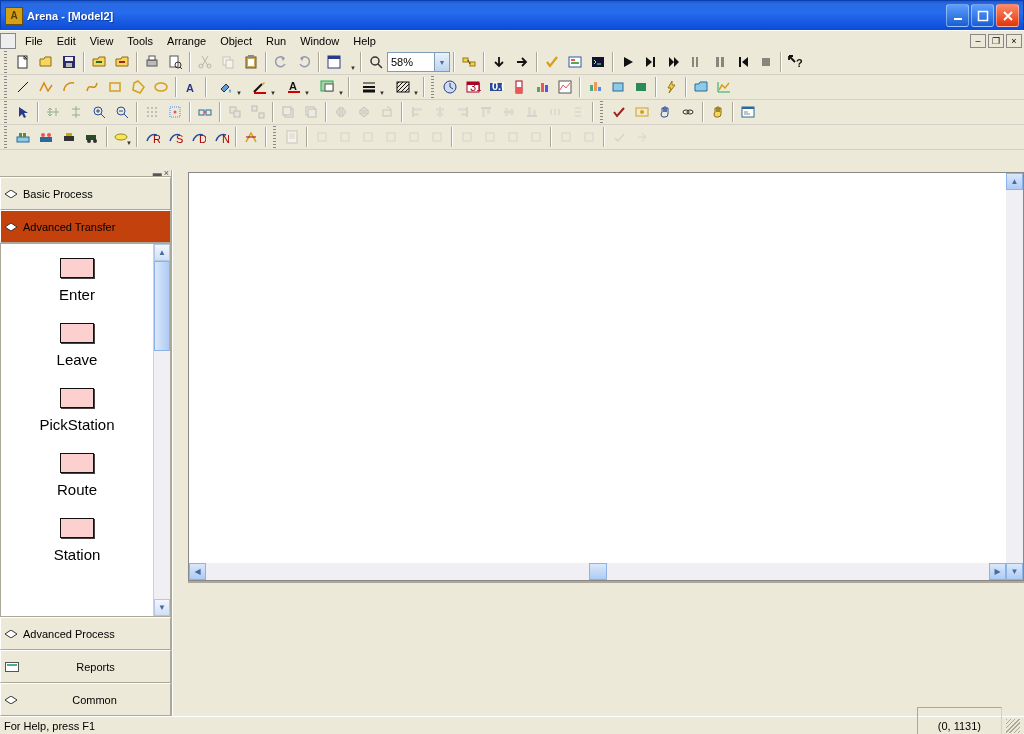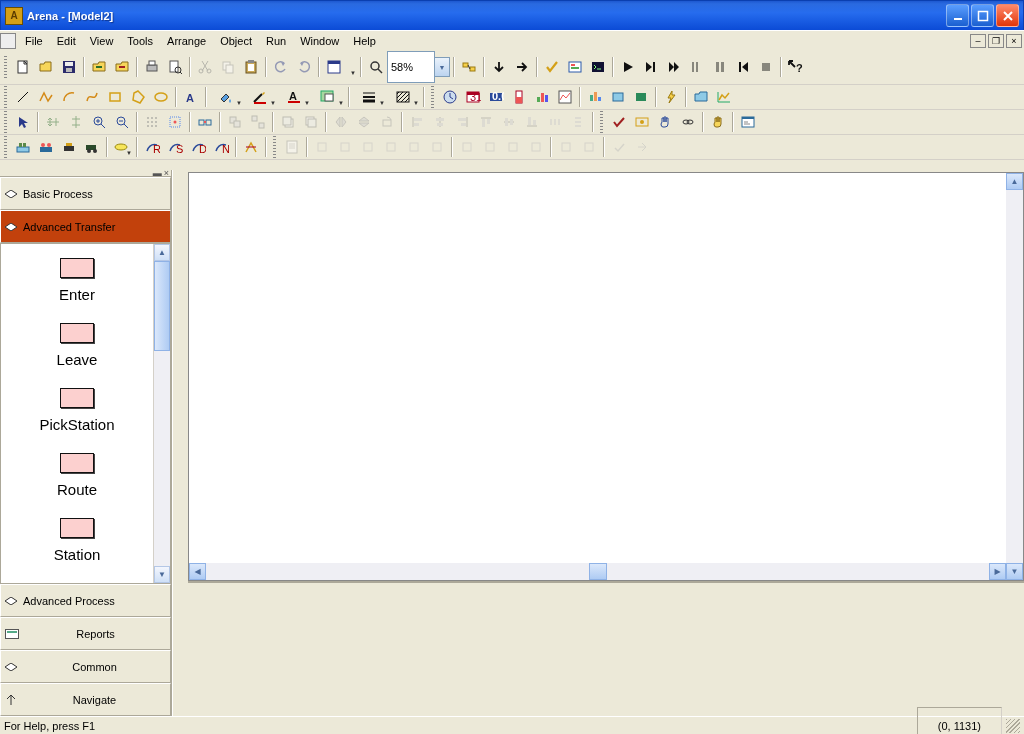--- a/index.html
+++ b/index.html
@@ -23,21 +23,21 @@
 
 
 .toolbars { background: #ece9d8; }
 .toolbar-row { display: flex; align-items: center; border-bottom: 1px solid #d4d0c8; padding: 1px 0; }
 .tb-grip { width: 7px; height: 22px; margin: 0 2px; background: repeating-linear-gradient(to bottom, #888 0 1px, transparent 1px 3px); background-position: 2px 3px; background-size: 3px 3px; background-repeat: repeat-y; }
 .tb-sep { width: 1px; height: 20px; background: #aca899; margin: 0 3px; box-shadow: 1px 0 0 #fff; }
 .tbtn { width: 23px; height: 22px; display: inline-flex; align-items: center; justify-content: center; cursor: default; position: relative; }
 .tbtn.disabled { opacity: .45; }
 .tbtn.dd::after { content: "▼"; font-size: 6px; color: #333; position: absolute; right: 1px; bottom: 2px; }
 .tbtn.wide { width: 34px; }
-.zoom-box { width: 48px; height: 32px; border: 1px solid #7f9db9; background: #fff; display: inline-flex; align-items: center; padding: 0 3px; font-size: 11px; }
+.zoom-box { width: 48px; height: 20px; border: 1px solid #7f9db9; background: #fff; display: inline-flex; align-items: center; padding: 0 3px; font-size: 11px; }
 .zoom-dd { width: 15px; height: 20px; border: 1px solid #7f9db9; border-left: none; background: linear-gradient(to bottom,#eaf2fb,#bcd4f0); display: inline-flex; align-items: center; justify-content: center; font-size: 7px; color:#4a6a9a; }
 
 svg { pointer-events: none; }
 
 
 .workspace { position: absolute; top: 170px; bottom: 18px; left: 0; right: 0; display: flex; background: #ece9d8; }
 .left-panel { width: 172px; display: flex; flex-direction: column; border-right: 1px solid #aca899; }
 .panel-grip { height: 7px; background: #ece9d8; display:flex; align-items:center; justify-content:flex-end; padding-right:2px; border-bottom:1px solid #aca899;}
 .panel-grip .cx { display:flex; gap:2px; }
 .panel-grip .cx span { font-size:9px; color:#555; }
@@ -889,26 +889,20 @@
     <div class="cat-header">
       <span class="icon-report"></span>
       <span style="flex:1;text-align:center">Reports</span>
     </div>
     <div class="cat-header">
       <svg class="diamond" viewBox="0 0 12 8">
           <path d="M6 0 L12 4 L6 8 L0 4 Z" fill="#fff" stroke="#333"></path>
         </svg>
       <span style="flex:1;text-align:center">Common</span>
     </div>
-    <div class="cat-header">
-      <svg width="12" height="12">
-          <path d="M6 1 L6 11 M2 5 L6 1 L10 5" stroke="#333" fill="none"></path>
-        </svg>
-      <span style="flex:1;text-align:center">Navigate</span>
-    </div>
   </div>
 
   <div class="right-area">
     <div class="canvas-wrap">
       <div class="canvas">
         <div class="vbar">
           <div class="sbtn top">▲</div>
           <div class="sbtn bot">▼</div>
         </div>
         <div class="hbar">

